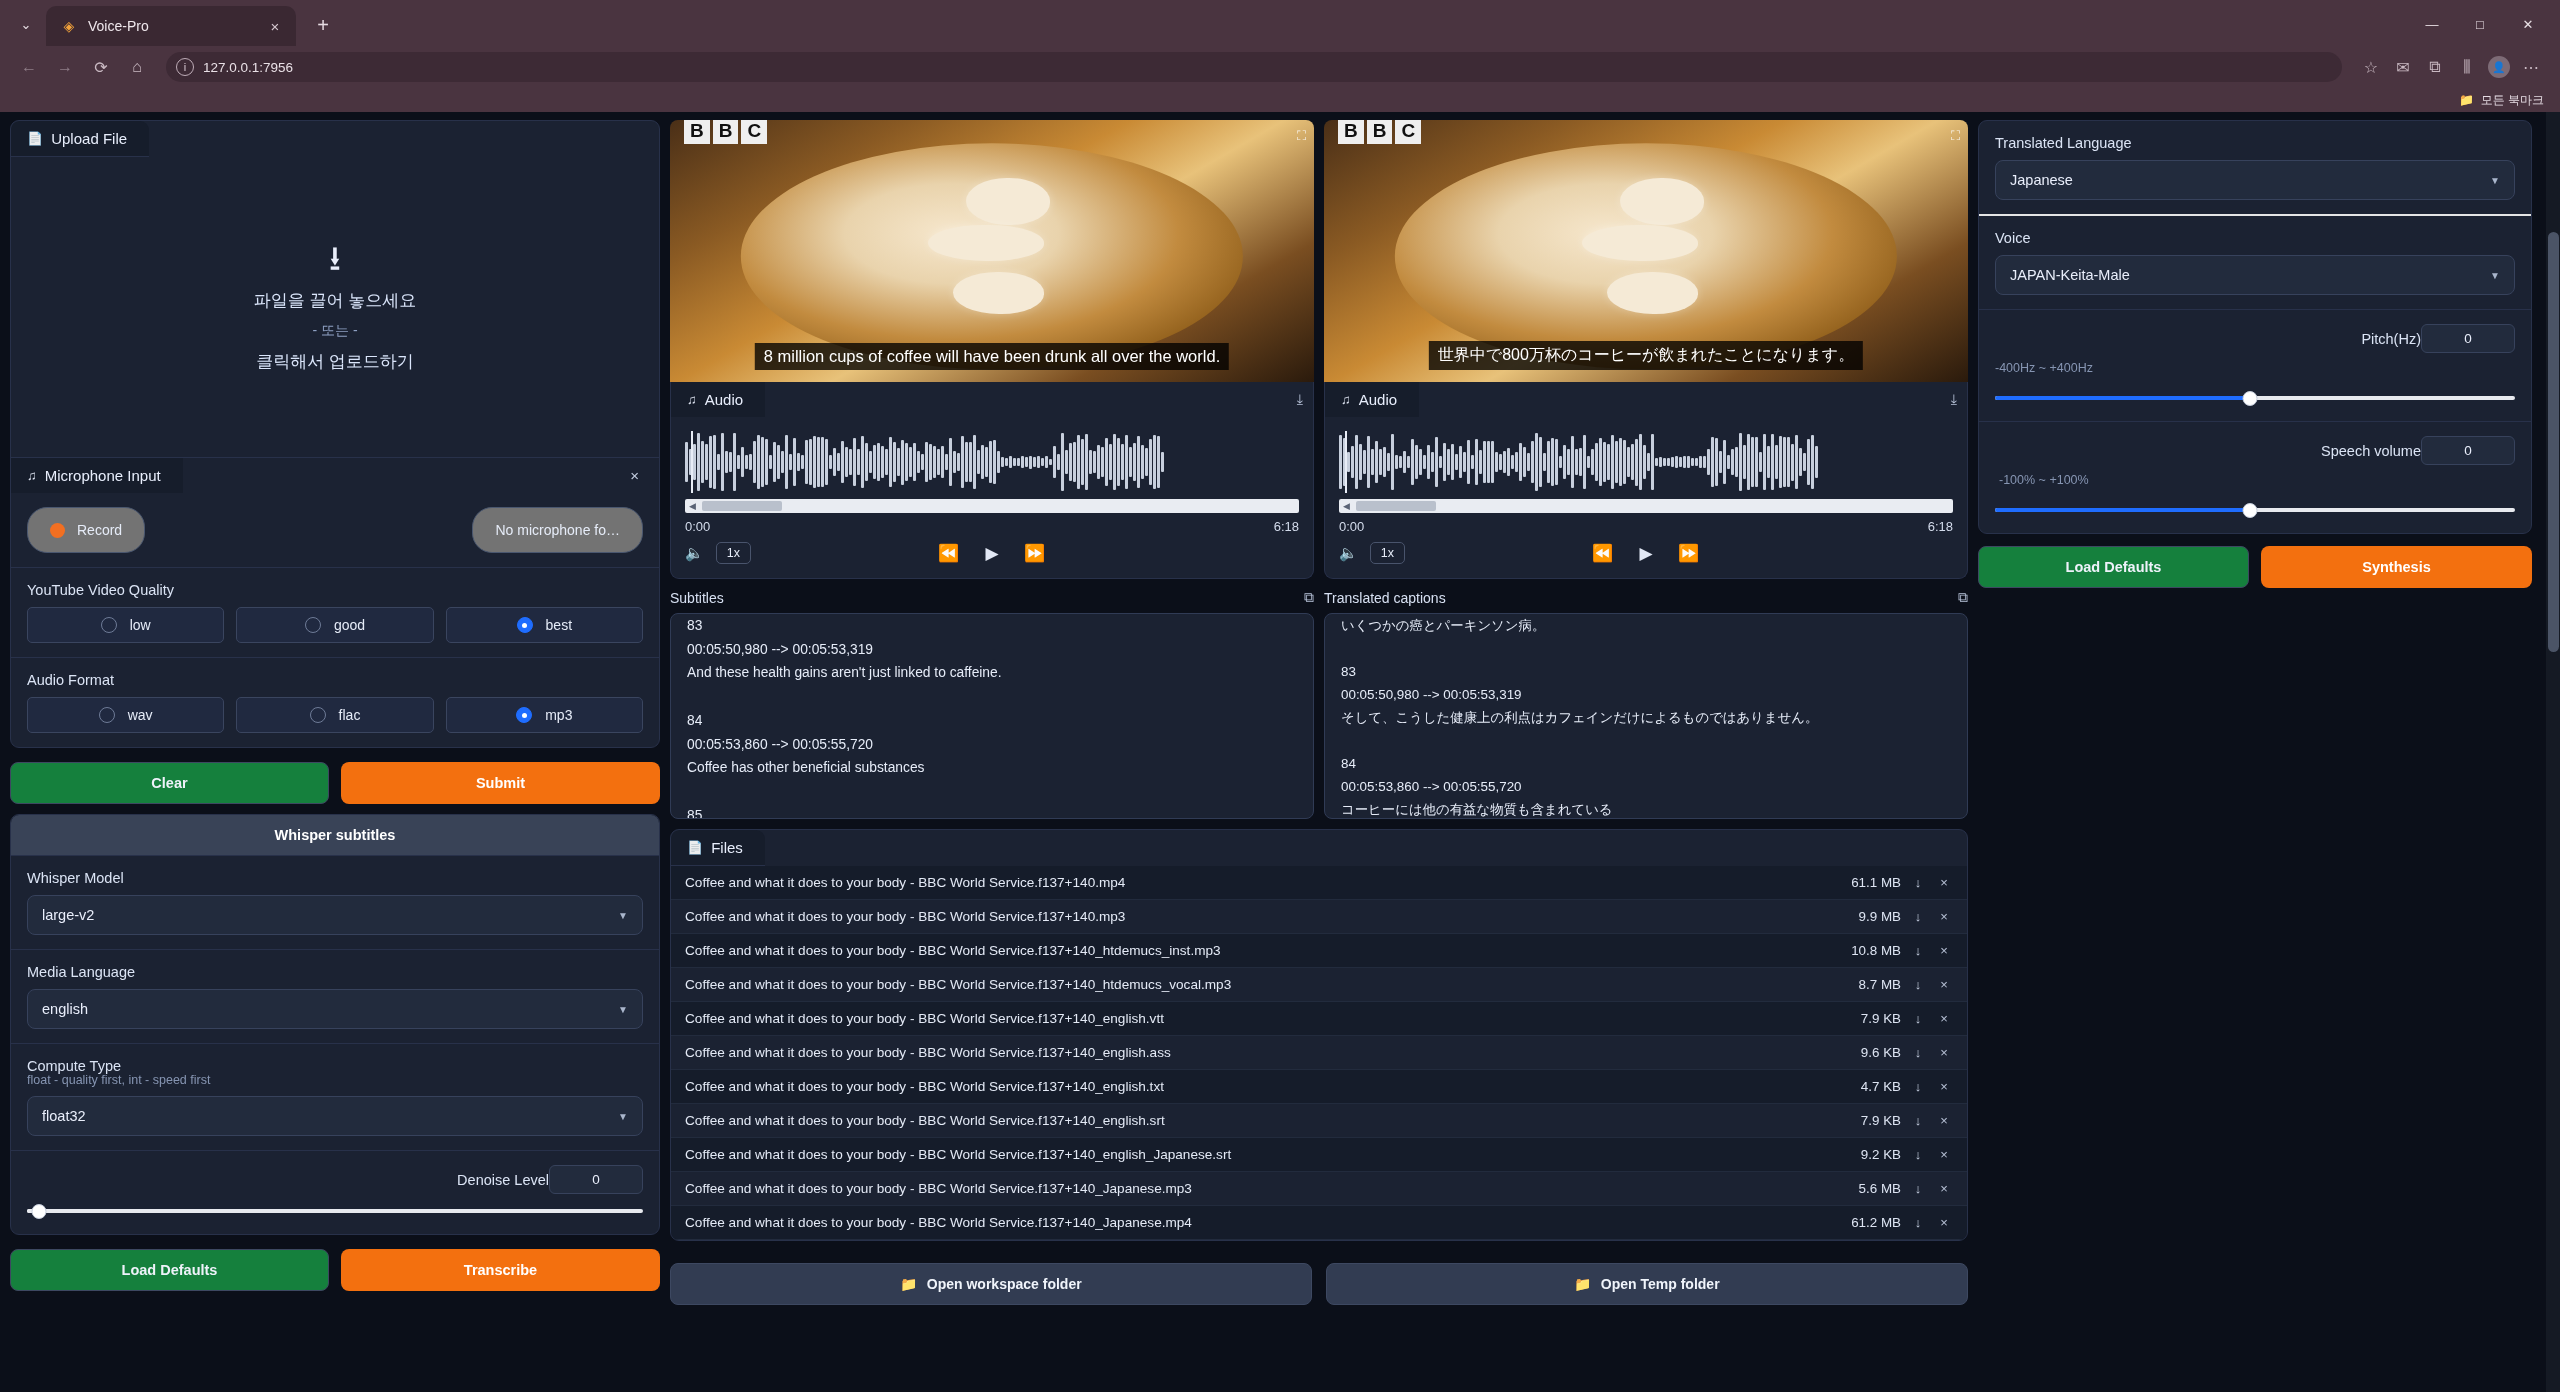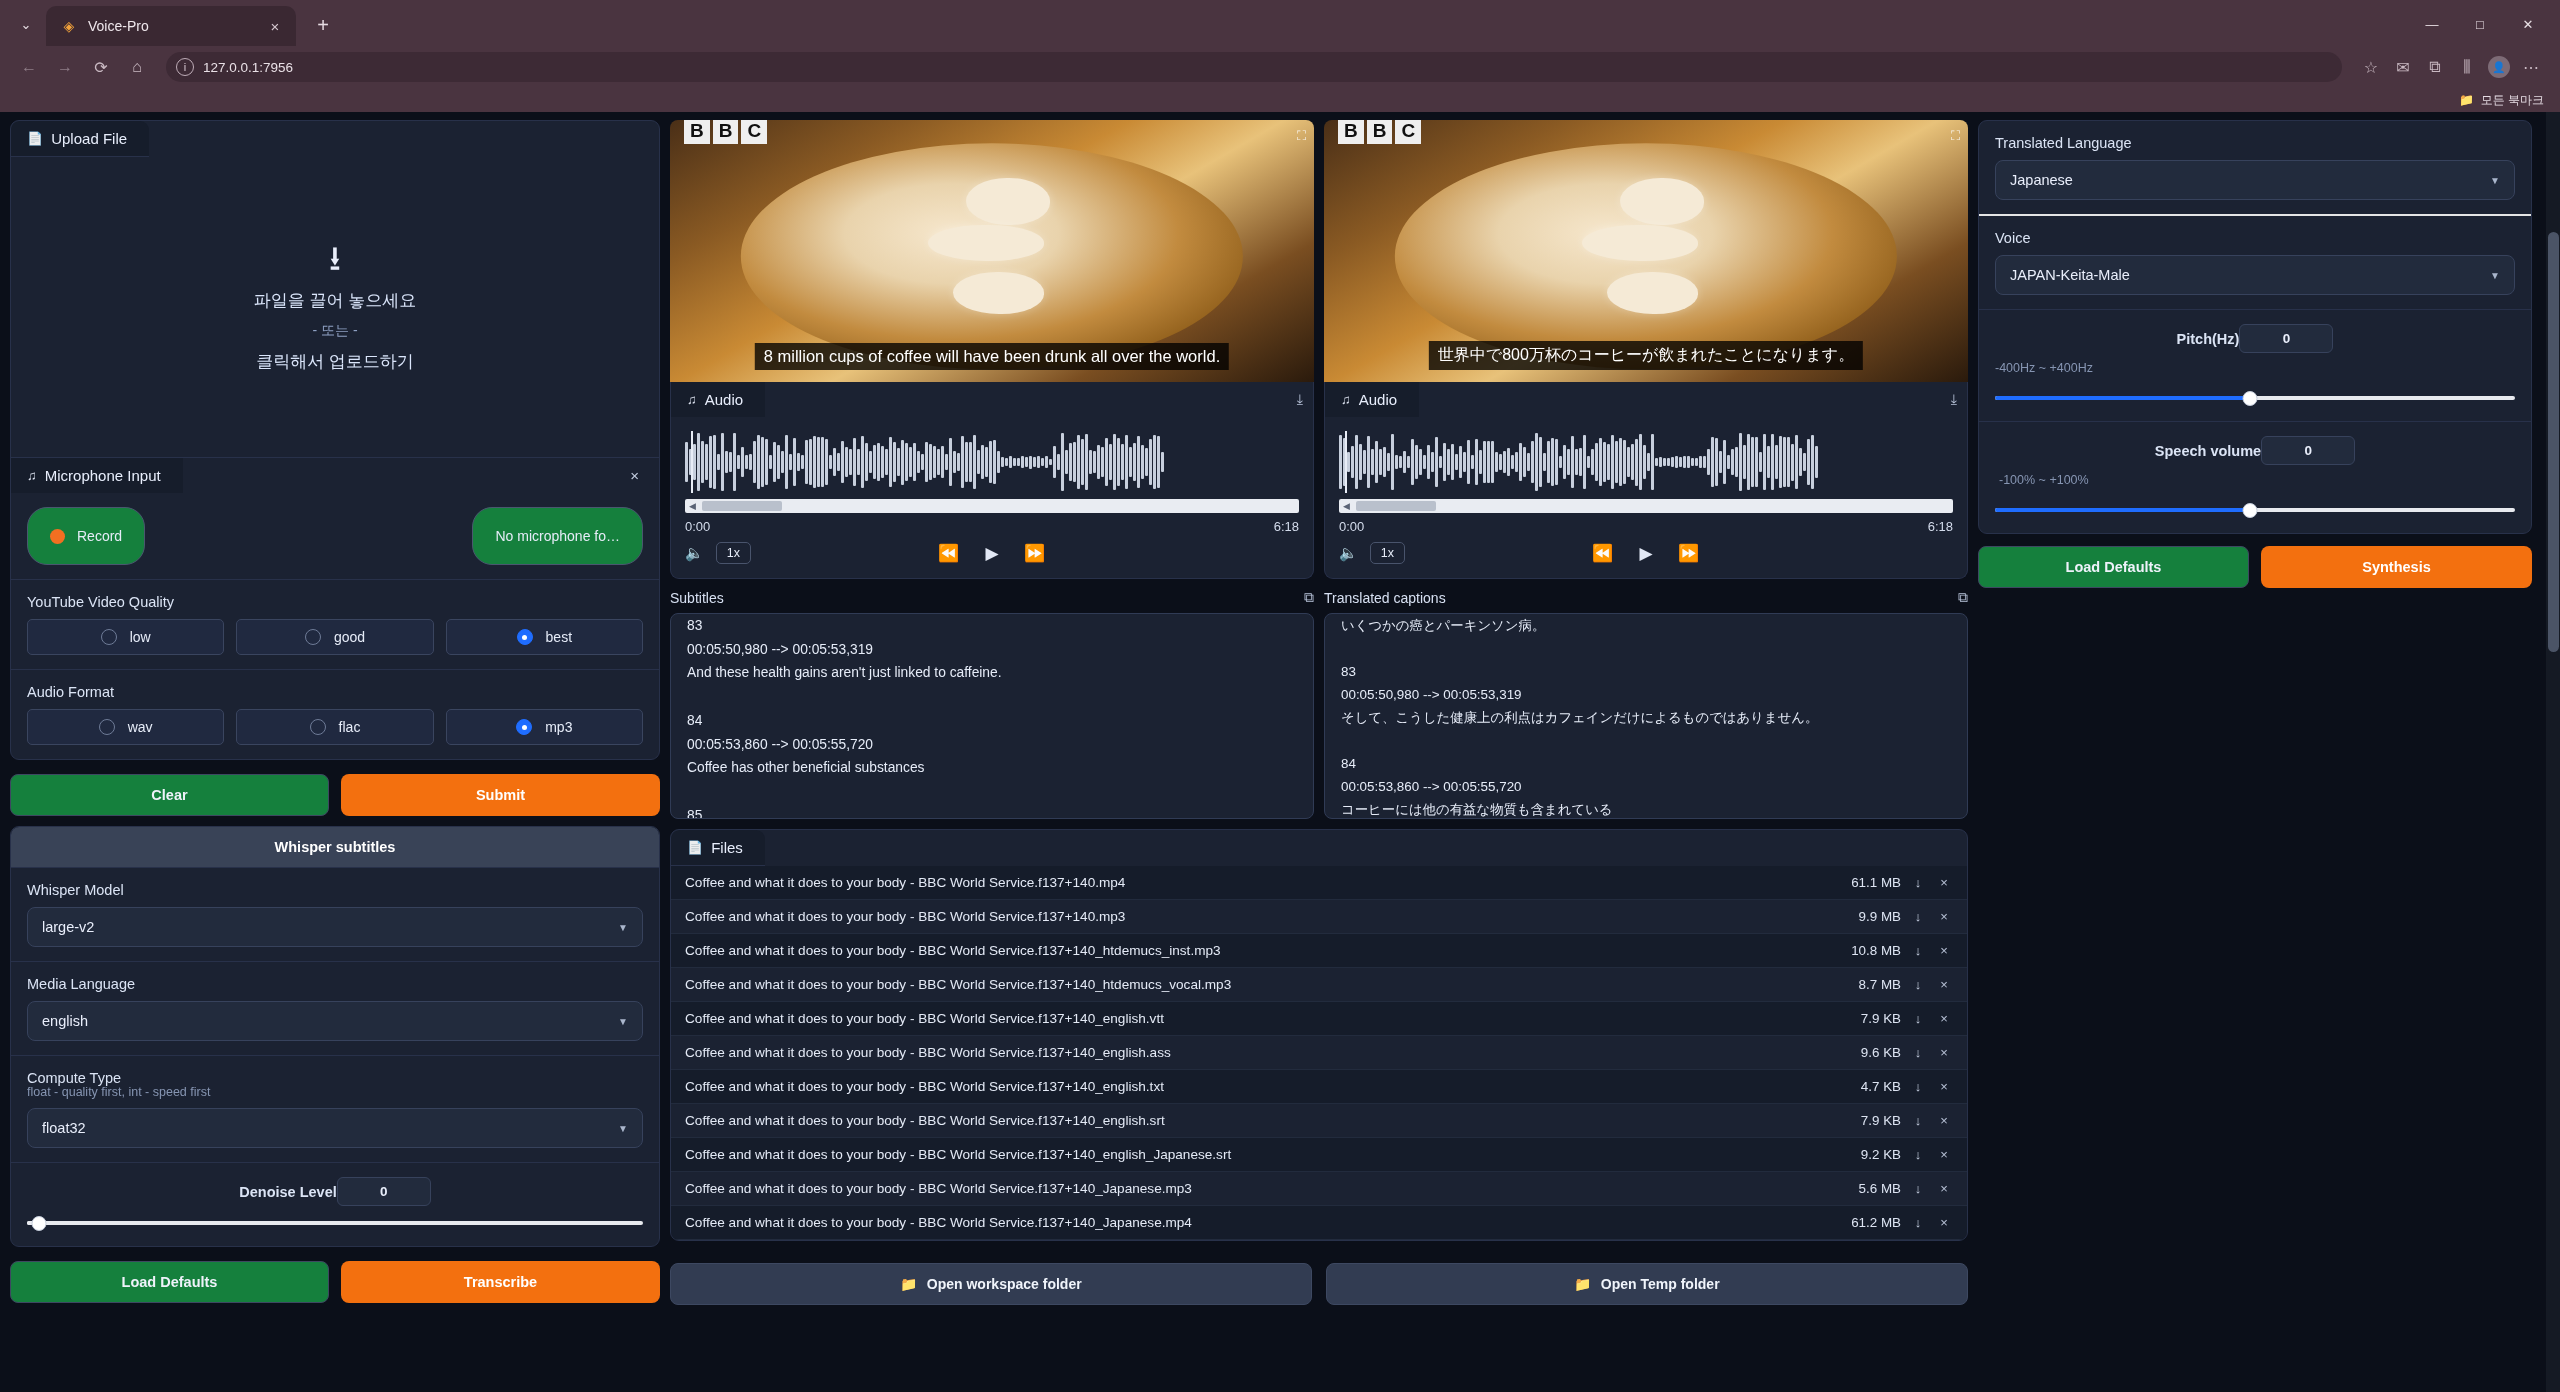--- a/index.html
+++ b/index.html
@@ -89,21 +89,21 @@
   .dz-or { font-size: 14px; color: #8ea0c2; }
 
   .sec { padding: 14px 16px; border-top: 1px solid #28314a; }
   .sec.nb { border-top: none; }
   .lbl { color: #dbe4f5; font-size: 14.5px; margin-bottom: 9px; display: block; }
   .sublbl { color: #8695b2; font-size: 12.5px; margin: -5px 0 9px 0; display: block; }
 
   .pillrow { display: flex; align-items: center; justify-content: space-between; }
   .pill {
     border: 1px solid #4a576f; border-radius: 20px; color: #e6ecf8;
-    font-size: 14px; padding: 20px 22px; background: #15803d;
+    font-size: 14px; padding: 14px 22px; background: #737373;
     display: inline-flex; align-items: center; gap: 12px; cursor: pointer; justify-content: flex-end;
   }
   .recdot { width: 15px; height: 15px; border-radius: 50%; background: #f26f21; }
   .closex { color: #c4cee0; font-size: 15px; cursor: pointer; padding: 2px 6px; }
 
   .textbox {
     width: 100%; background: #222b3d; border: 1px solid #37425c; border-radius: 8px;
     color: #e9eefb; font-size: 14.5px; padding: 11px 14px; font-family: inherit;
     position: relative; min-height: 42px;
   }
@@ -222,21 +222,21 @@
 
   .bottom-btns { display: flex; gap: 14px; margin-top: 12px; padding-bottom: 10px; }
   .bbtn {
     flex: 1; background: #323c52; border: 1px solid #3d4861; border-radius: 8px;
     color: #f0f4fb; font-size: 14px; font-weight: bold; padding: 12px 0;
     display: flex; align-items: center; justify-content: center; gap: 9px; cursor: pointer;
   }
   .folder-ico { color: #f0b429; font-size: 14px; }
 
   .right-pad { padding: 14px 16px; }
-  .rrow { display: flex; align-items: center; justify-content: center; margin-bottom: 8px; font-weight: bold; }
+  .rrow { display: flex; align-items: center; justify-content: flex-end; margin-bottom: 8px; }
   .numbox {
     width: 94px; background: #222b3d; border: 1px solid #37425c; border-radius: 6px;
     color: #e9eefb; font-size: 13.5px; text-align: center; padding: 6px 0;
   }
 </style>
 </head>
 <body>
 
 <div class="browser-chrome">
   <div class="tabstrip">

